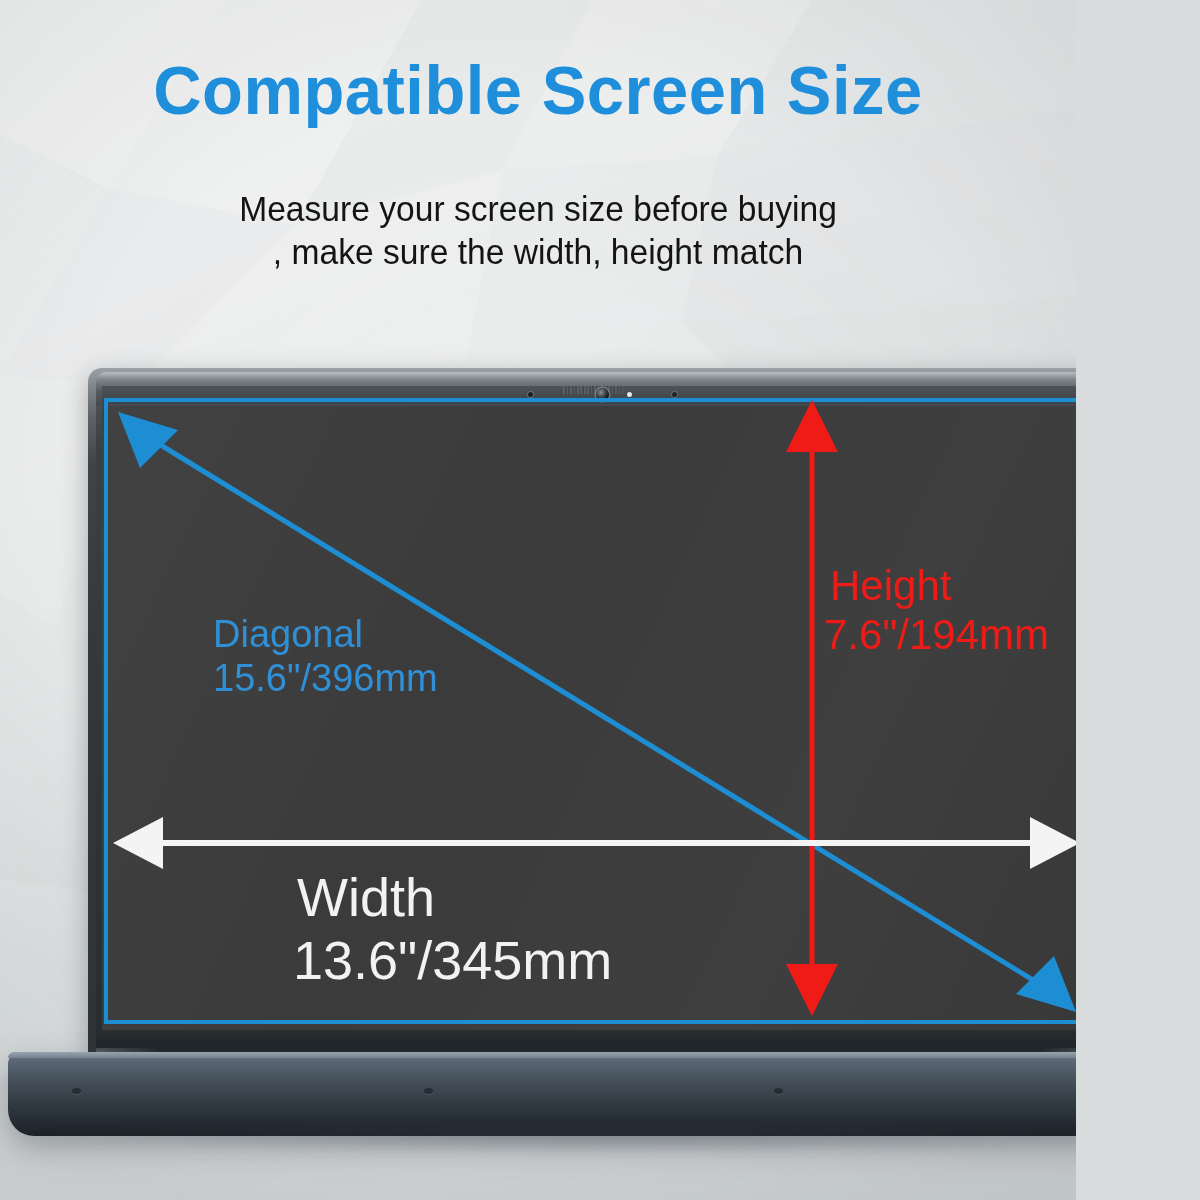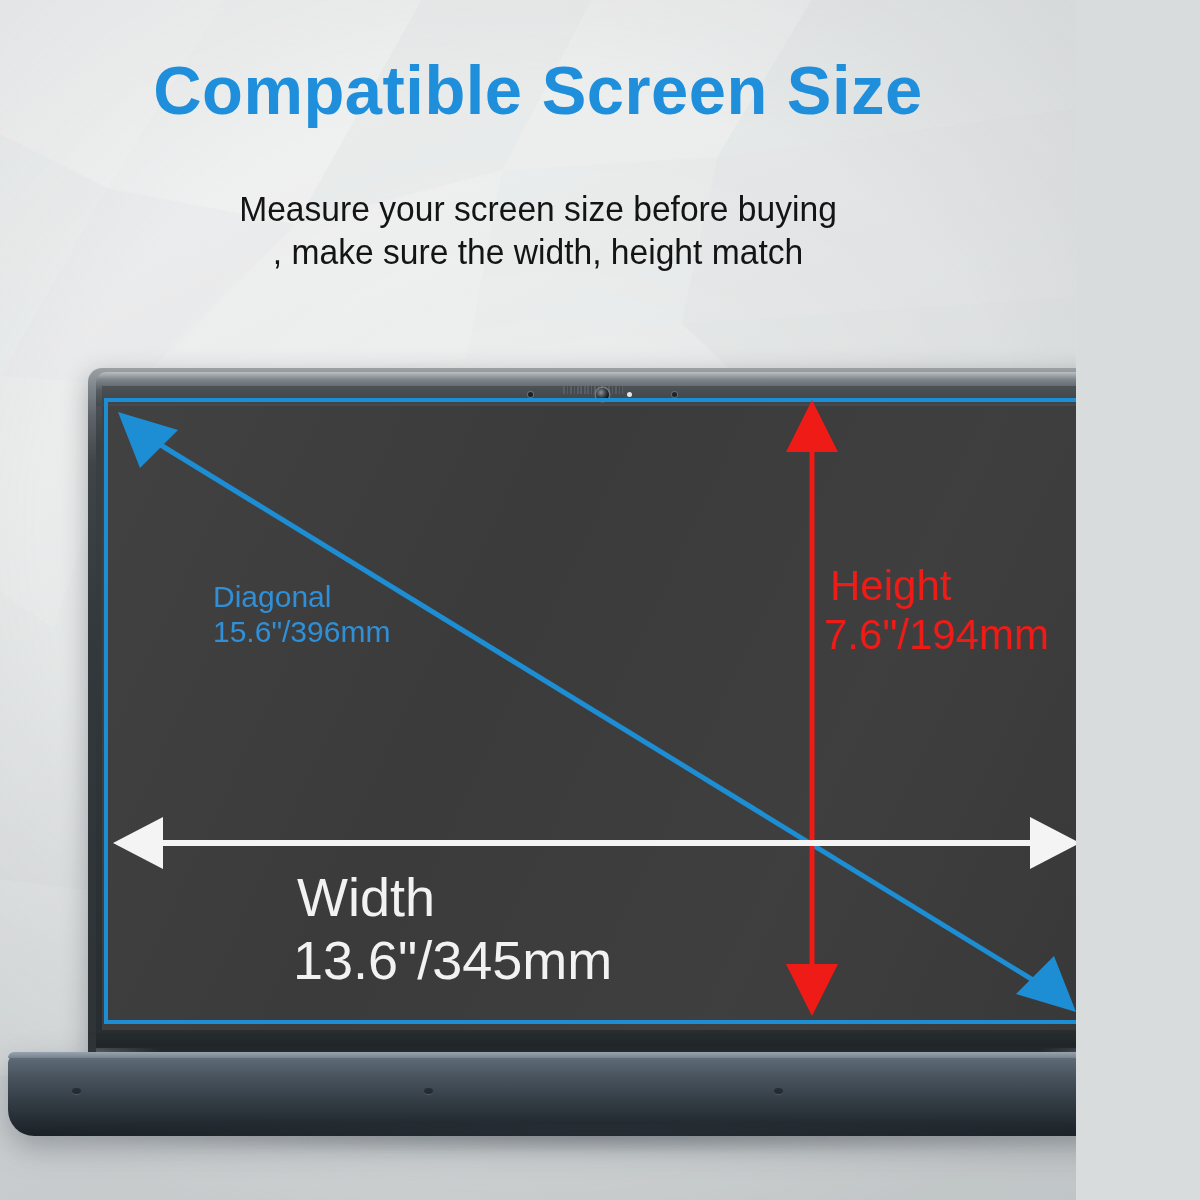--- a/index.html
+++ b/index.html
@@ -153,21 +153,21 @@
   }
 
   
   #overlay { position:absolute; left:0; top:0; width:1200px; height:1200px; pointer-events:none; }
 
   
   .lbl { position:absolute; line-height:1.16; white-space:nowrap; }
   .lbl .l1 { display:block; }
   .lbl .l2 { display:block; }
 
-  .lbl-diagonal { left:213px; top:580px; font-size:30px; color:#2f90d8; }
+  .lbl-diagonal { left:213px; top:612px; font-size:38px; color:#2f90d8; }
   .lbl-height  { left:830px; top:562px; font-size:42px; color:#ee1b17; }
   .lbl-height .l2 { margin-left:-6px; }
   .lbl-width   { left:297px; top:866px; font-size:54px; color:#f2f2f2; }
   .lbl-width .l2 { margin-left:-4px; }
 </style>
 </head>
 <body>
 
 <div id="stage">
 

